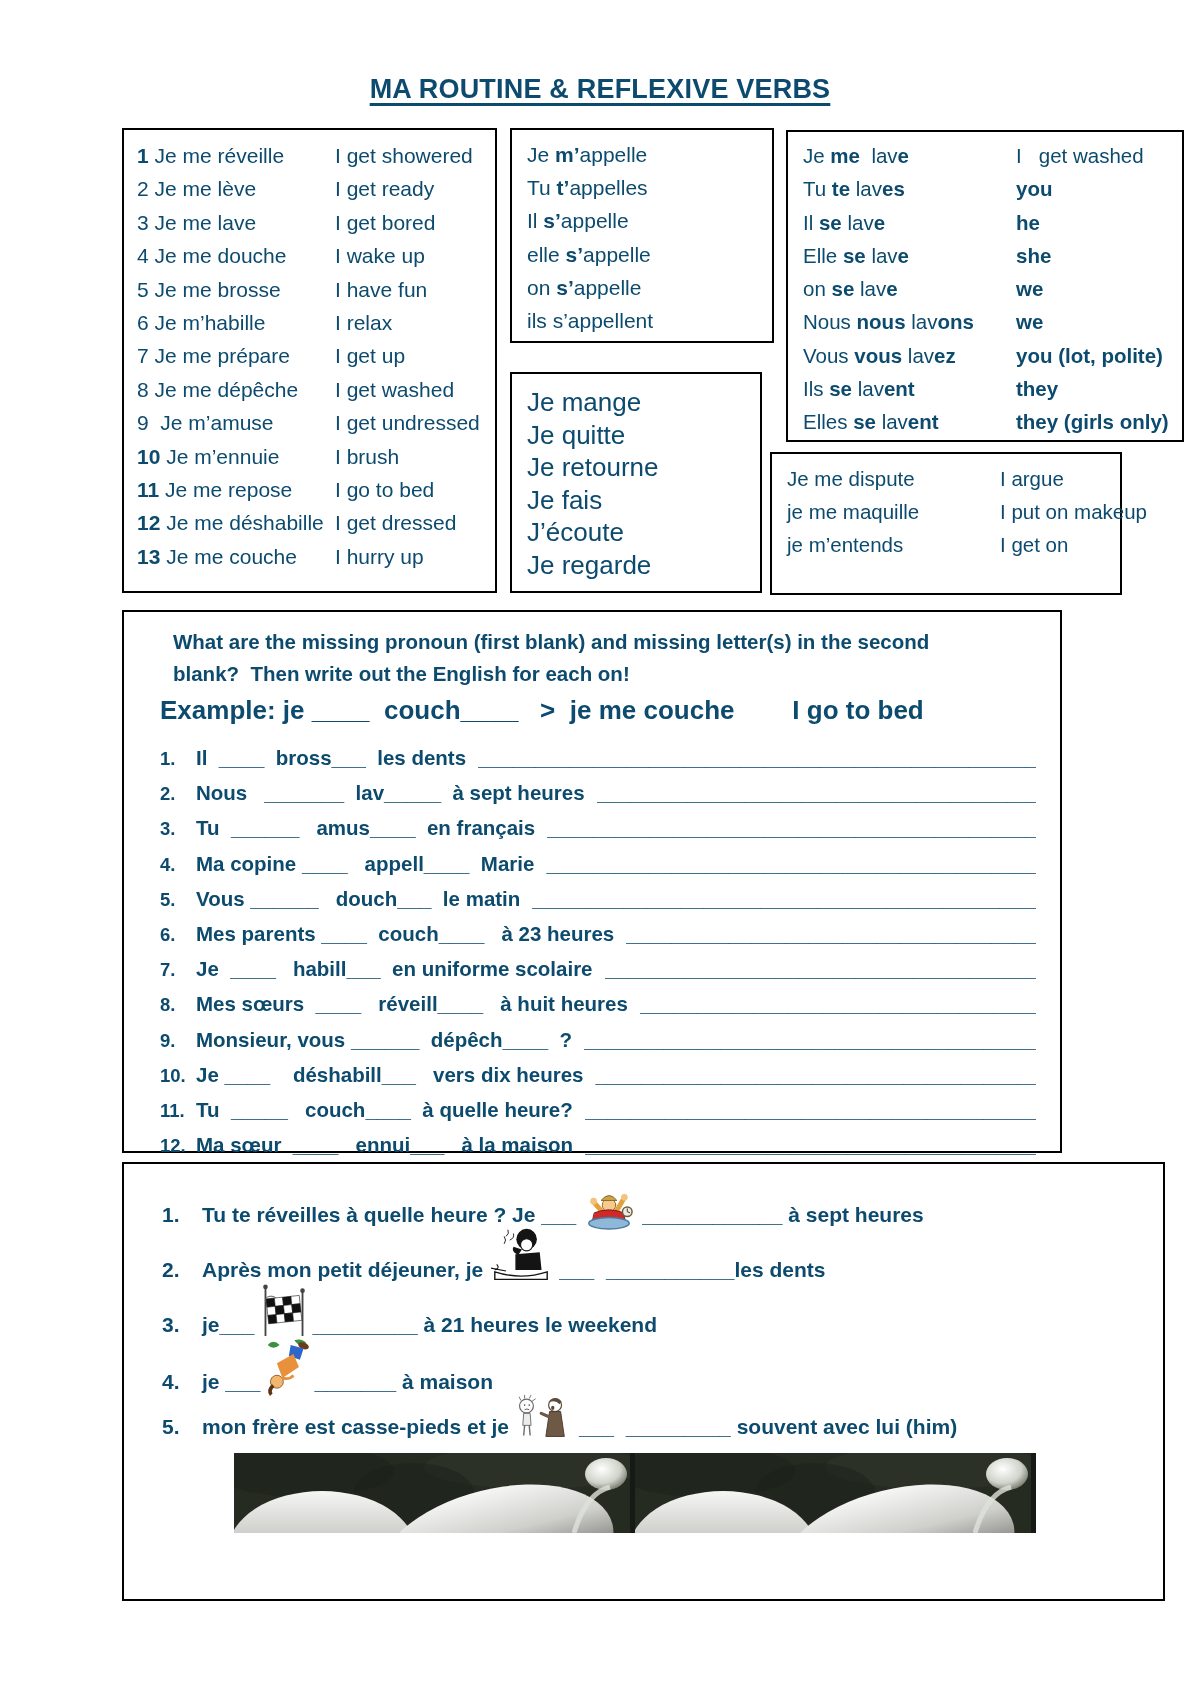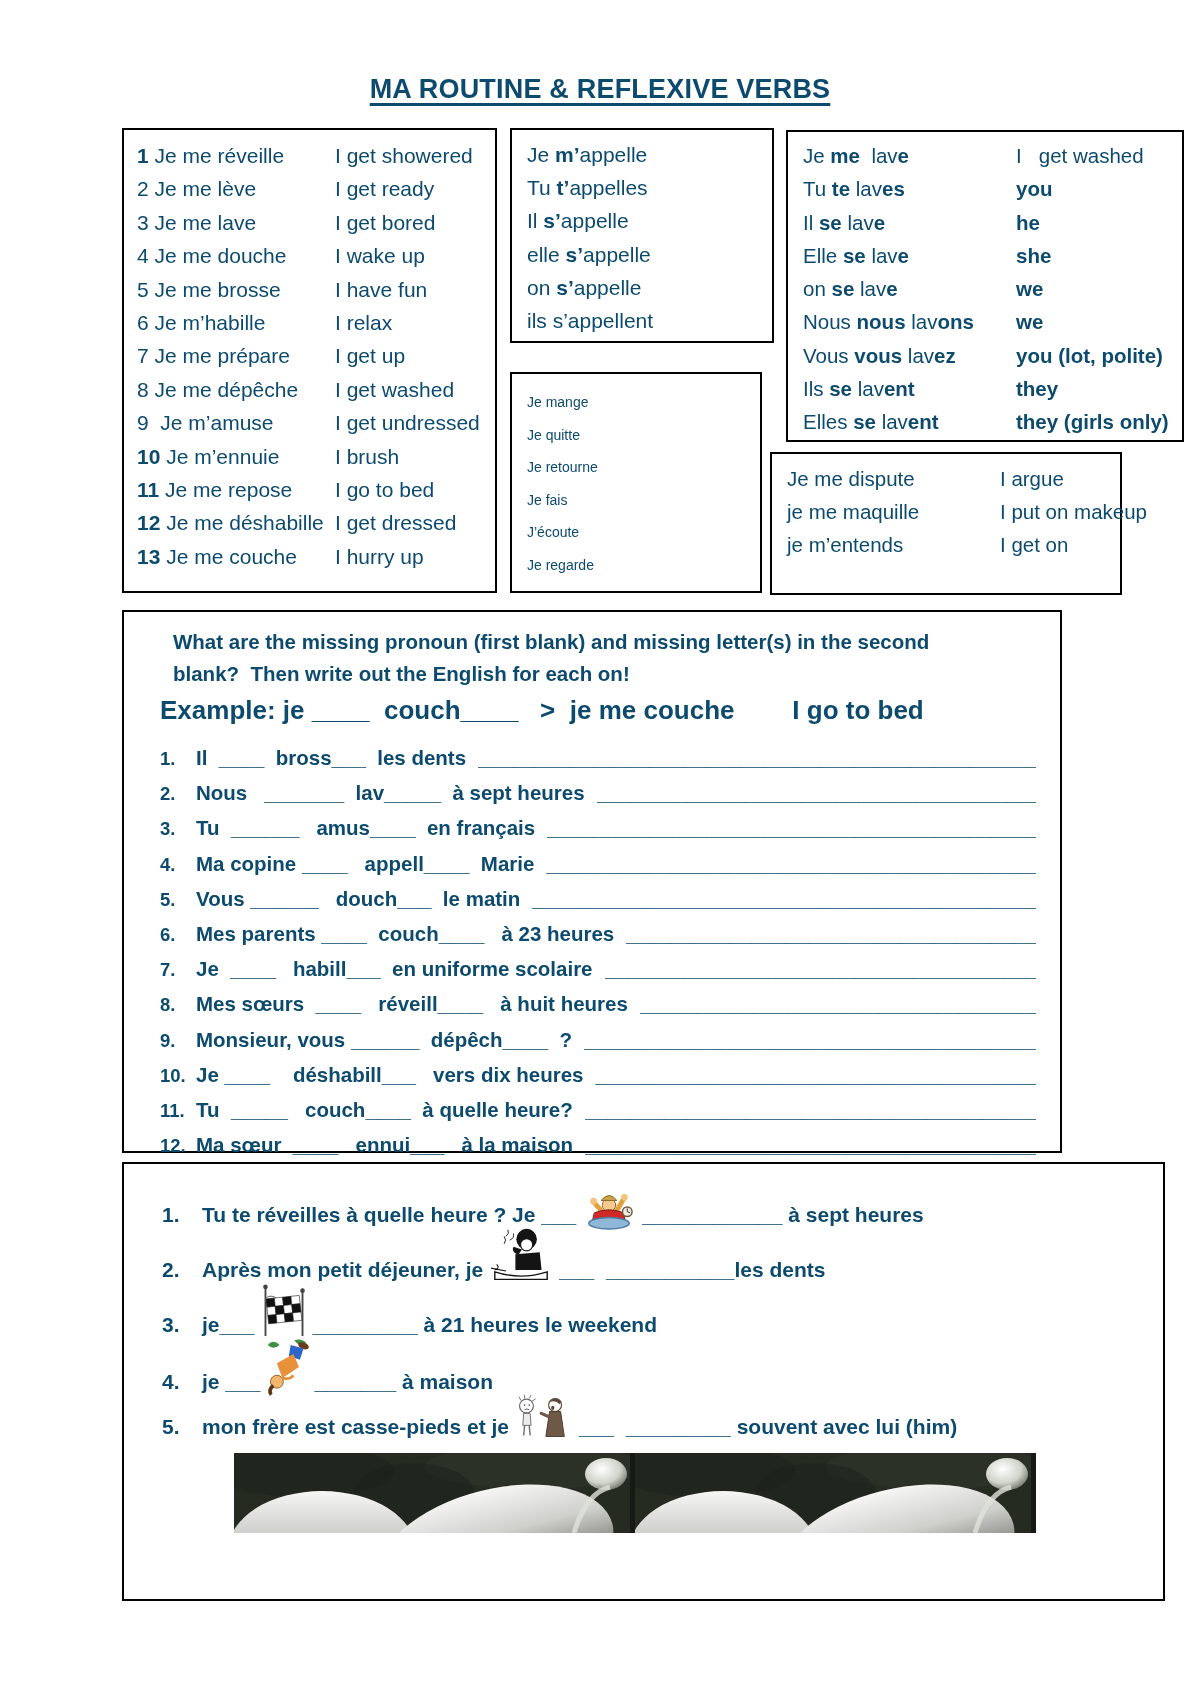--- a/index.html
+++ b/index.html
@@ -12,21 +12,21 @@
   #page-title span{text-decoration:underline;text-decoration-thickness:2.5px;text-underline-offset:5px;}
 
   
   #vocab-box{left:122px;top:128px;width:375px;height:465px;padding:9px 4px 0 13px;}
   .vrow{display:flex;line-height:33.4px;font-size:21px;white-space:nowrap;}
   .vrow .fr{min-width:198px;flex:none;}
 
   #appeler-box{left:510px;top:128px;width:264px;height:215px;padding:8px 0 0 15px;font-size:21px;}
   .aline{line-height:33.2px;white-space:nowrap;}
 
-  #er-box{left:510px;top:372px;width:252px;height:221px;padding:12px 8px 0 15px;font-size:14px;}
+  #er-box{left:510px;top:372px;width:252px;height:221px;padding:12px 8px 0 15px;font-size:26px;}
   .eline{line-height:32.5px;white-space:nowrap;}
 
   #laver-box{left:770px;top:130px;width:398px;height:312px;padding:7px 0 3px 15px;font-size:20.5px;margin-left:16px;}
   .lrow{display:flex;line-height:33.3px;white-space:nowrap;}
   .lrow .fr{min-width:213px;flex:none;}
 
   #extra-box{left:770px;top:452px;width:352px;height:143px;padding:8px 0 0 15px;font-size:20.5px;}
   .xrow{display:flex;line-height:33px;white-space:nowrap;}
   .xrow .fr{min-width:213px;flex:none;}
 

